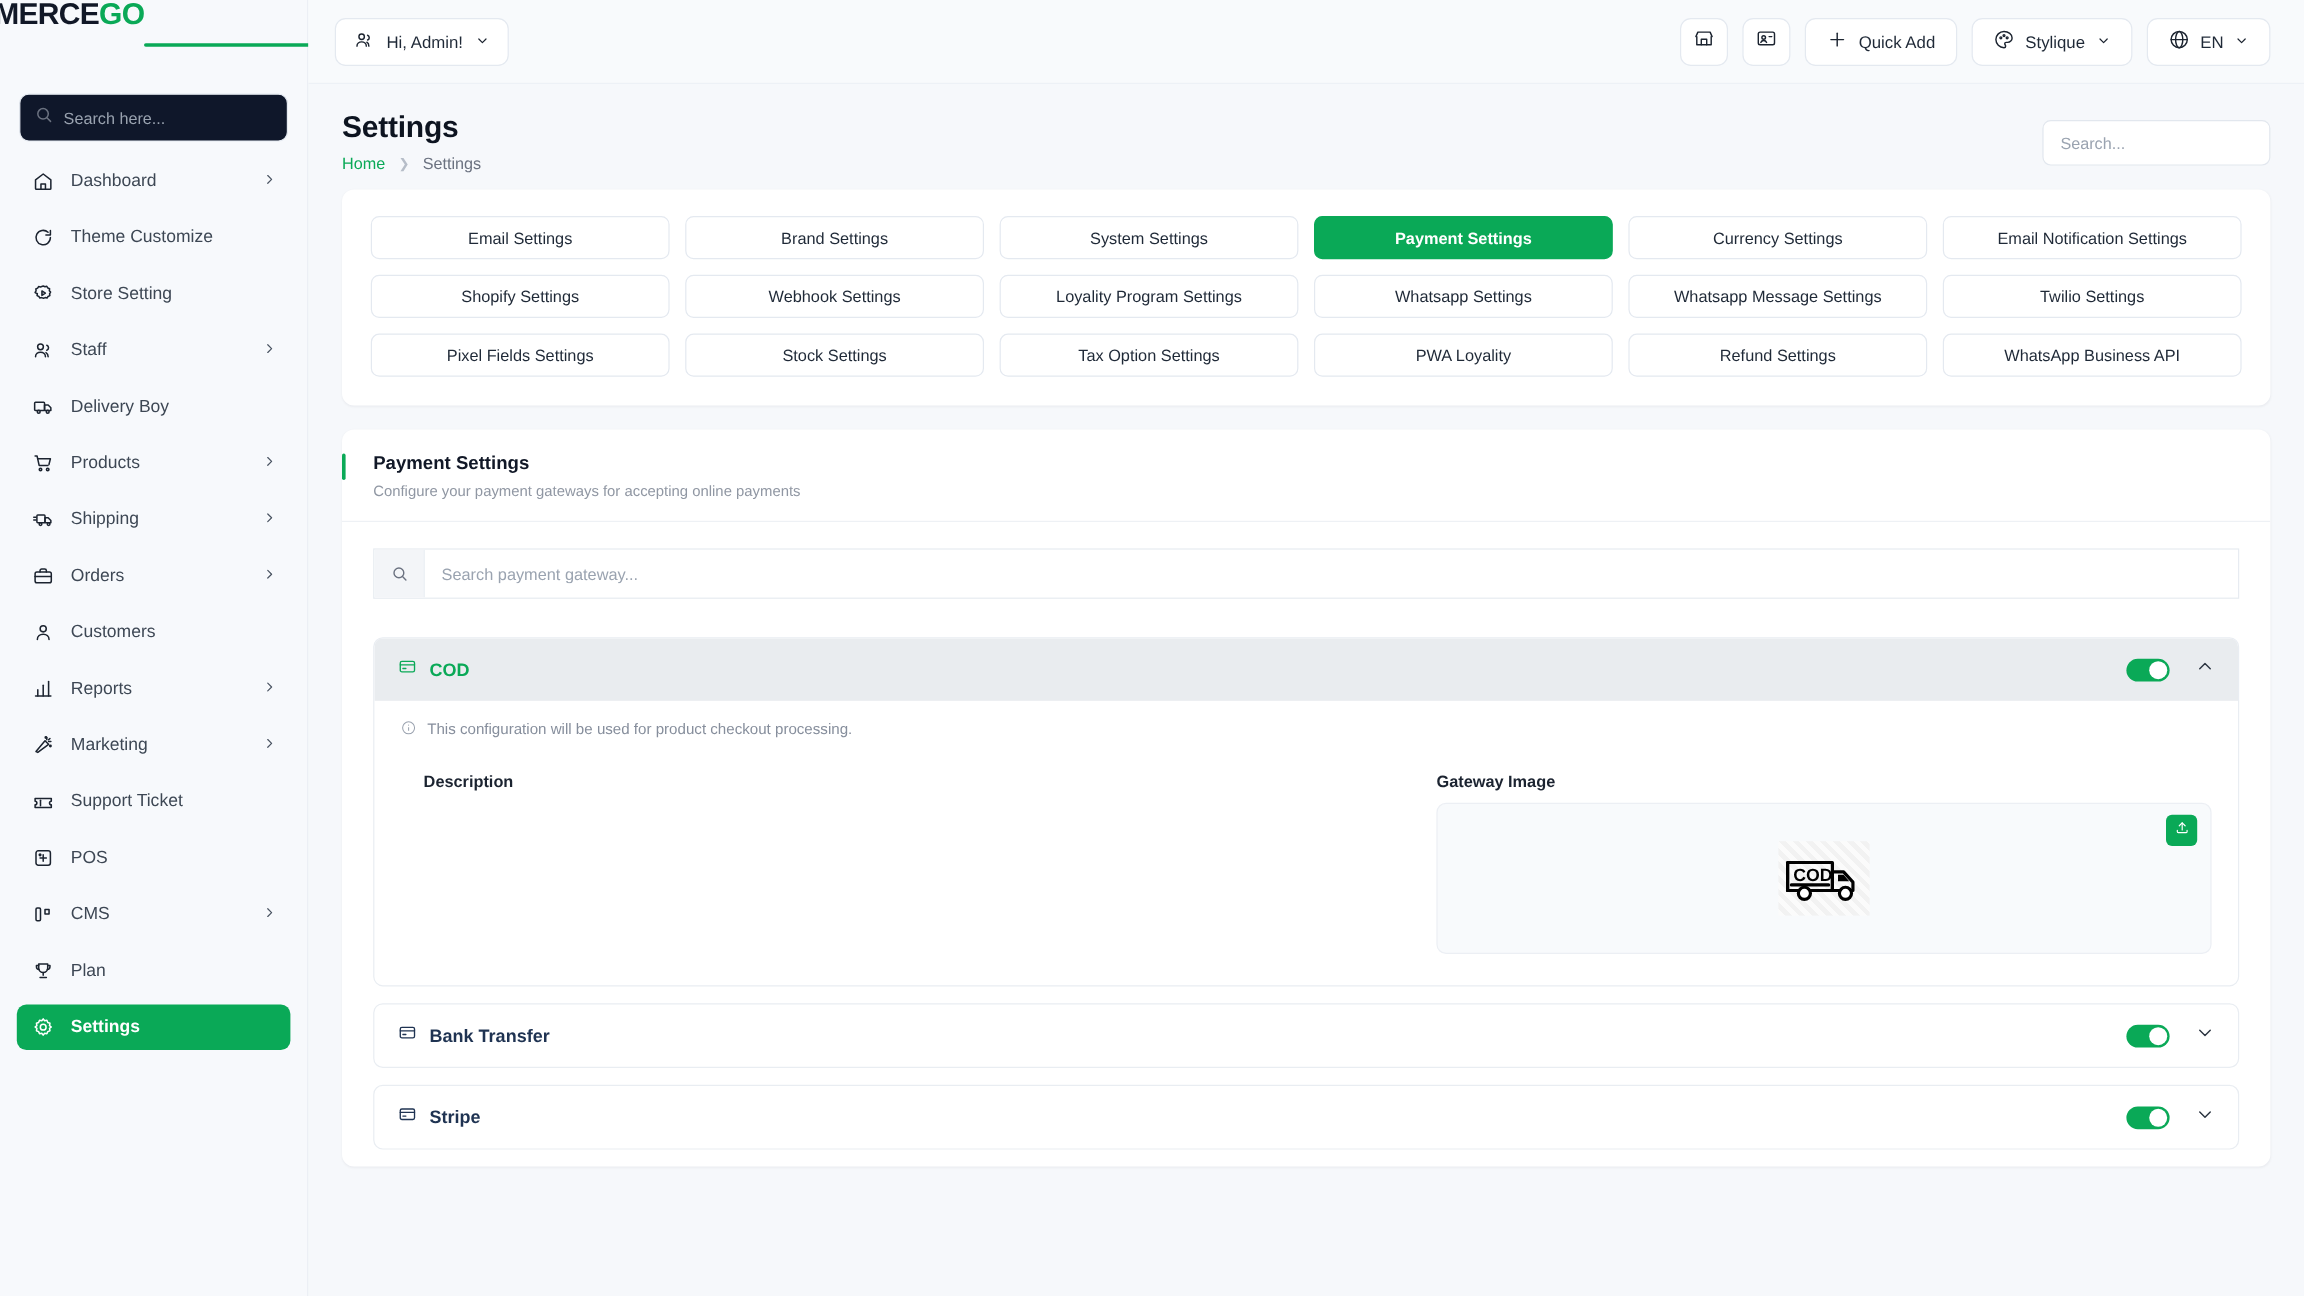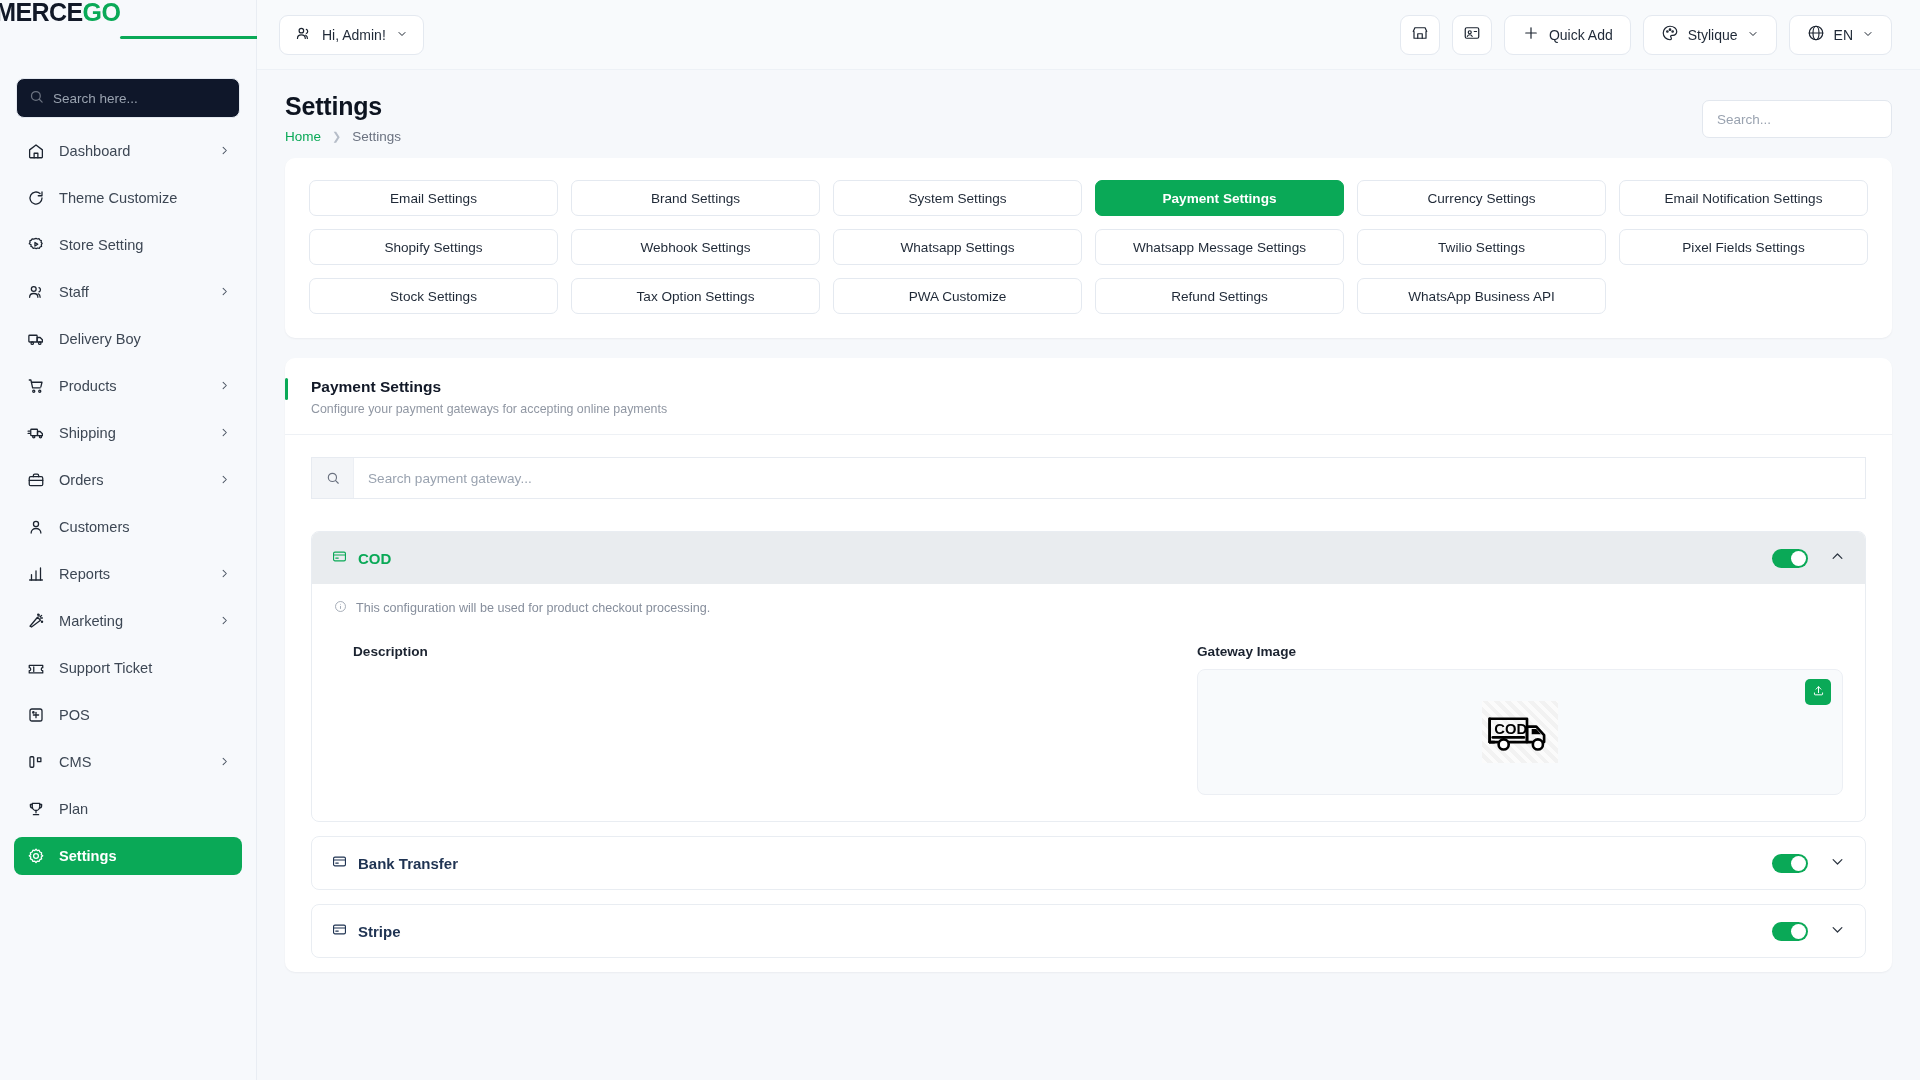--- a/index.html
+++ b/index.html
@@ -519,27 +519,28 @@
       <div class="card tabs-card">
         <div class="tabs-grid" id="tabs">
             <div class="tab-btn">Email Settings</div>
             <div class="tab-btn">Brand Settings</div>
             <div class="tab-btn">System Settings</div>
             <div class="tab-btn active">Payment Settings</div>
             <div class="tab-btn">Currency Settings</div>
             <div class="tab-btn">Email Notification Settings</div>
             <div class="tab-btn">Shopify Settings</div>
             <div class="tab-btn">Webhook Settings</div>
+            <div class="tab-btn">Loyality Program Settings</div>
             <div class="tab-btn">Whatsapp Settings</div>
             <div class="tab-btn">Whatsapp Message Settings</div>
             <div class="tab-btn">Twilio Settings</div>
             <div class="tab-btn">Pixel Fields Settings</div>
             <div class="tab-btn">Stock Settings</div>
             <div class="tab-btn">Tax Option Settings</div>
-            <div class="tab-btn">PWA Customize</div>
+            <div class="tab-btn">PWA Loyality</div>
             <div class="tab-btn">Refund Settings</div>
             <div class="tab-btn">WhatsApp Business API</div>
           </div>
       </div>
 
       <div class="card panel">
         <div class="panel-head">
           <div class="panel-title">Payment Settings</div>
           <div class="panel-sub">Configure your payment gateways for accepting online payments</div>
         </div>

